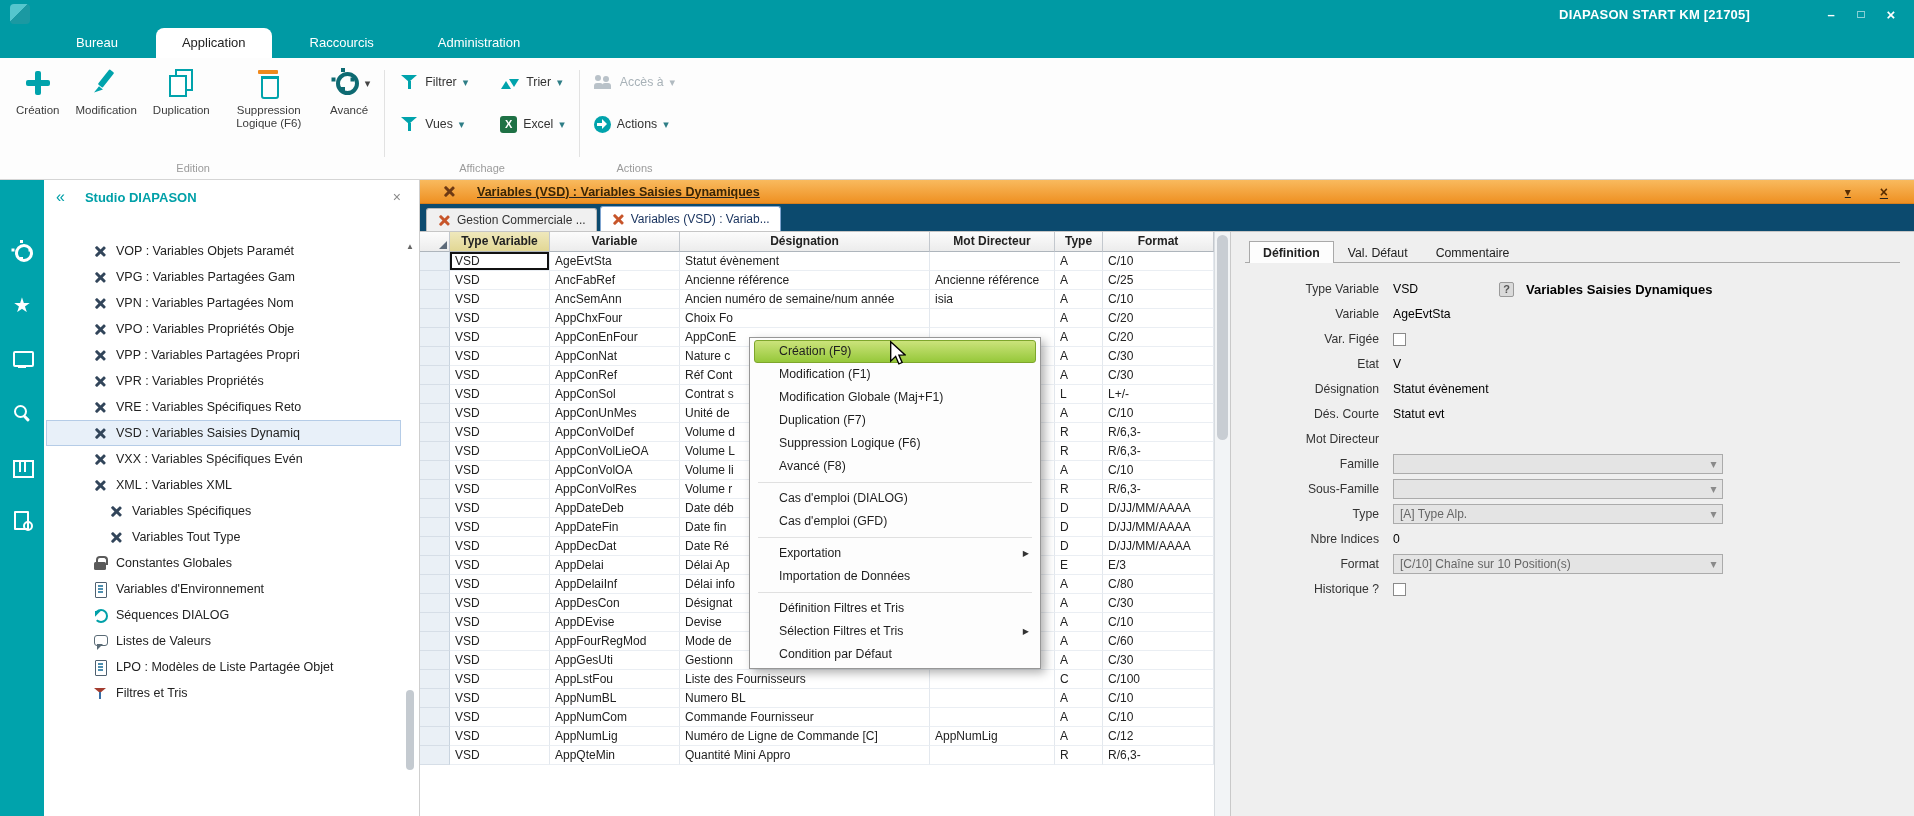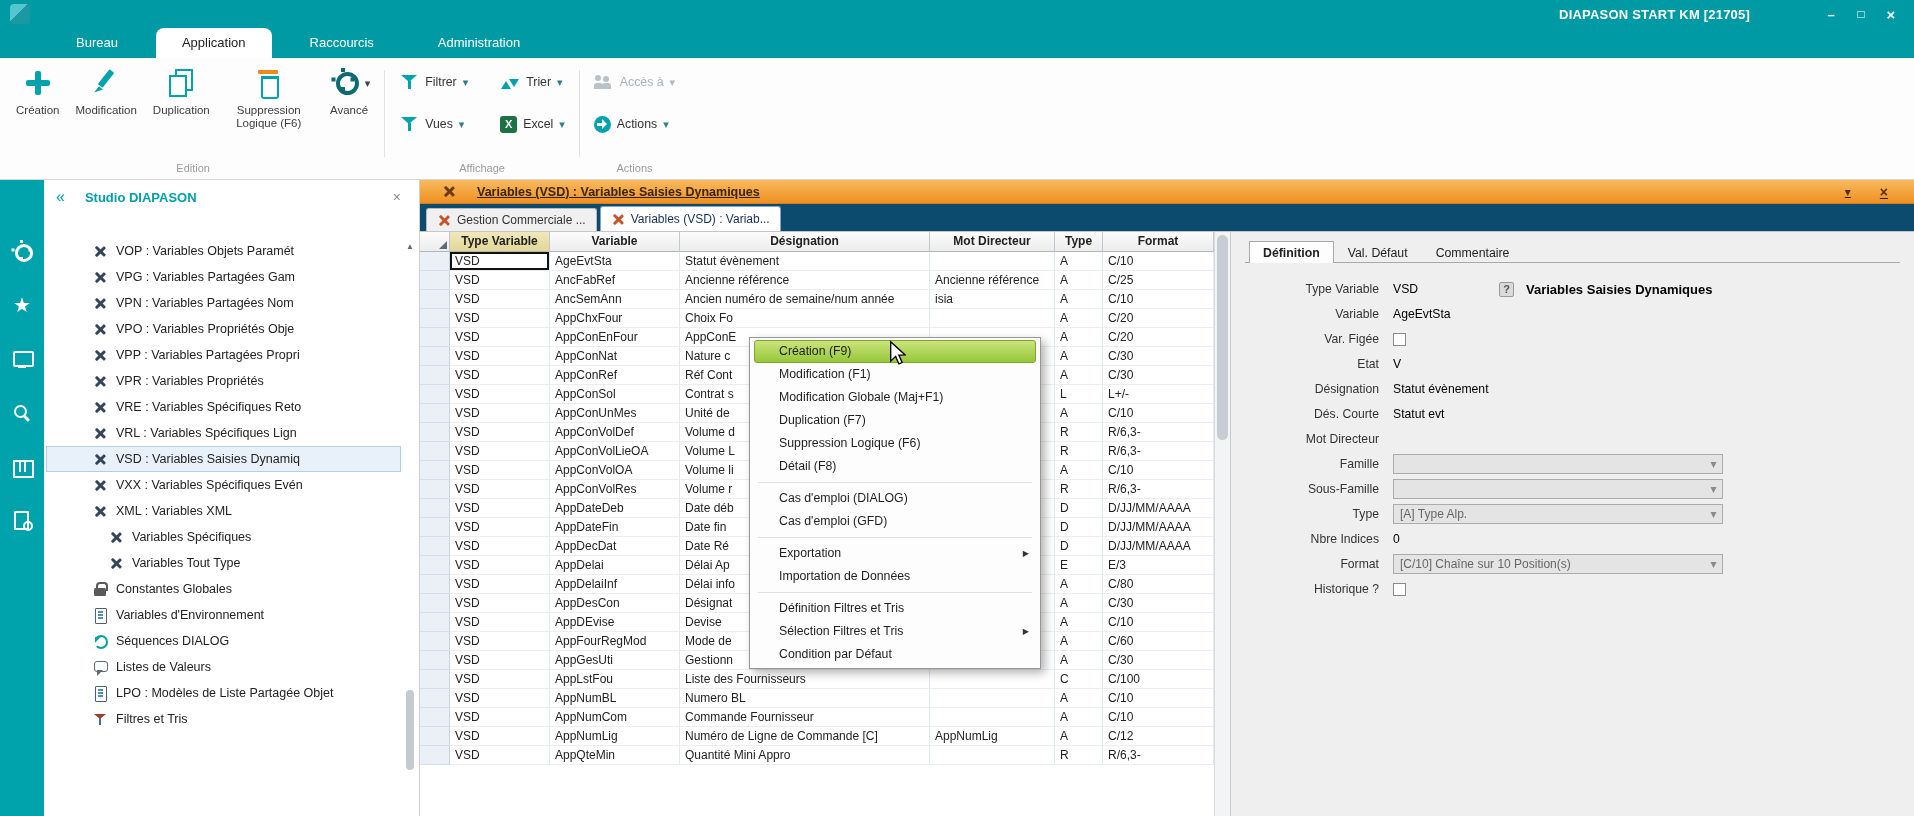--- a/index.html
+++ b/index.html
@@ -356,24 +356,20 @@
             <span class="ti-label">VPP : Variables Partagées Propri</span>
           </div>
           <div class="titem">
             <span class="ti-icon icon-tools"></span>
             <span class="ti-label">VPR : Variables Propriétés</span>
           </div>
           <div class="titem">
             <span class="ti-icon icon-tools"></span>
             <span class="ti-label">VRE : Variables Spécifiques Reto</span>
           </div>
-          <div class="titem">
-            <span class="ti-icon icon-tools"></span>
-            <span class="ti-label">VRL : Variables Spécifiques Lign</span>
-          </div>
           <div class="titem flag-selected">
             <span class="ti-icon icon-tools"></span>
             <span class="ti-label">VSD : Variables Saisies Dynamiq</span>
           </div>
           <div class="titem">
             <span class="ti-icon icon-tools"></span>
             <span class="ti-label">VXX : Variables Spécifiques Evén</span>
           </div>
           <div class="titem">
             <span class="ti-icon icon-tools"></span>
@@ -830,21 +826,21 @@
           </div>
           <div class="citem">
             <span class="citem-label">Duplication (F7)</span>
             
           </div>
           <div class="citem">
             <span class="citem-label">Suppression Logique (F6)</span>
             
           </div>
           <div class="citem">
-            <span class="citem-label">Détail (F8)</span>
+            <span class="citem-label">Avancé (F8)</span>
             
           </div>
           <div class="citem flag-separator">
             
             
           </div>
           <div class="citem">
             <span class="citem-label">Cas d'emploi (DIALOG)</span>
             
           </div>

